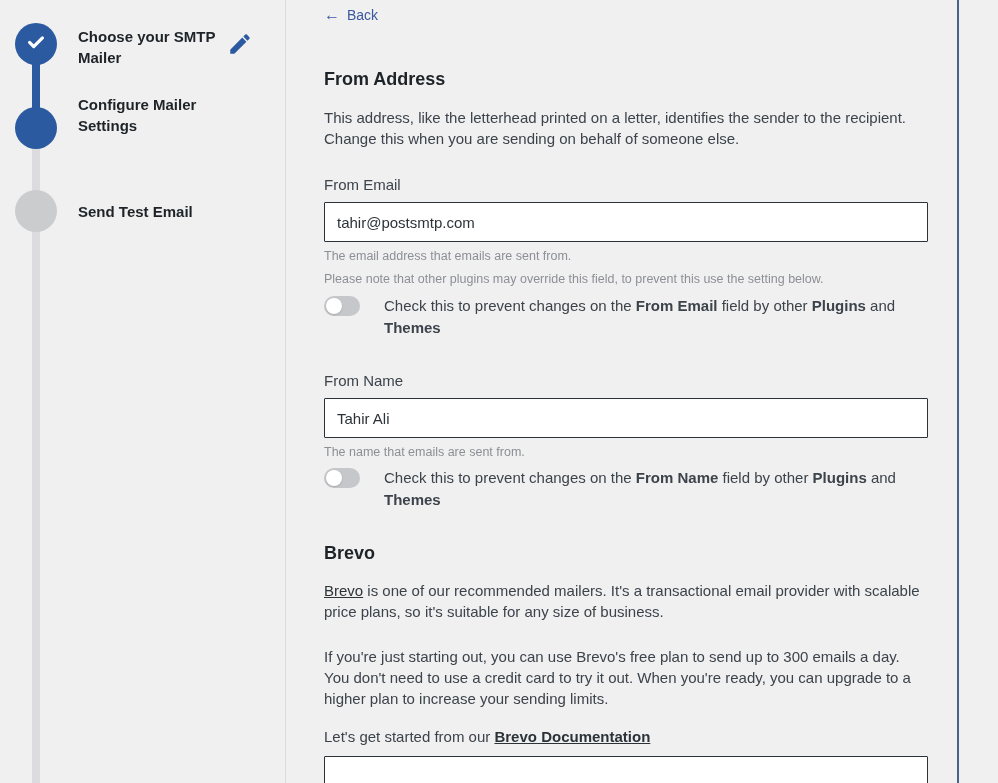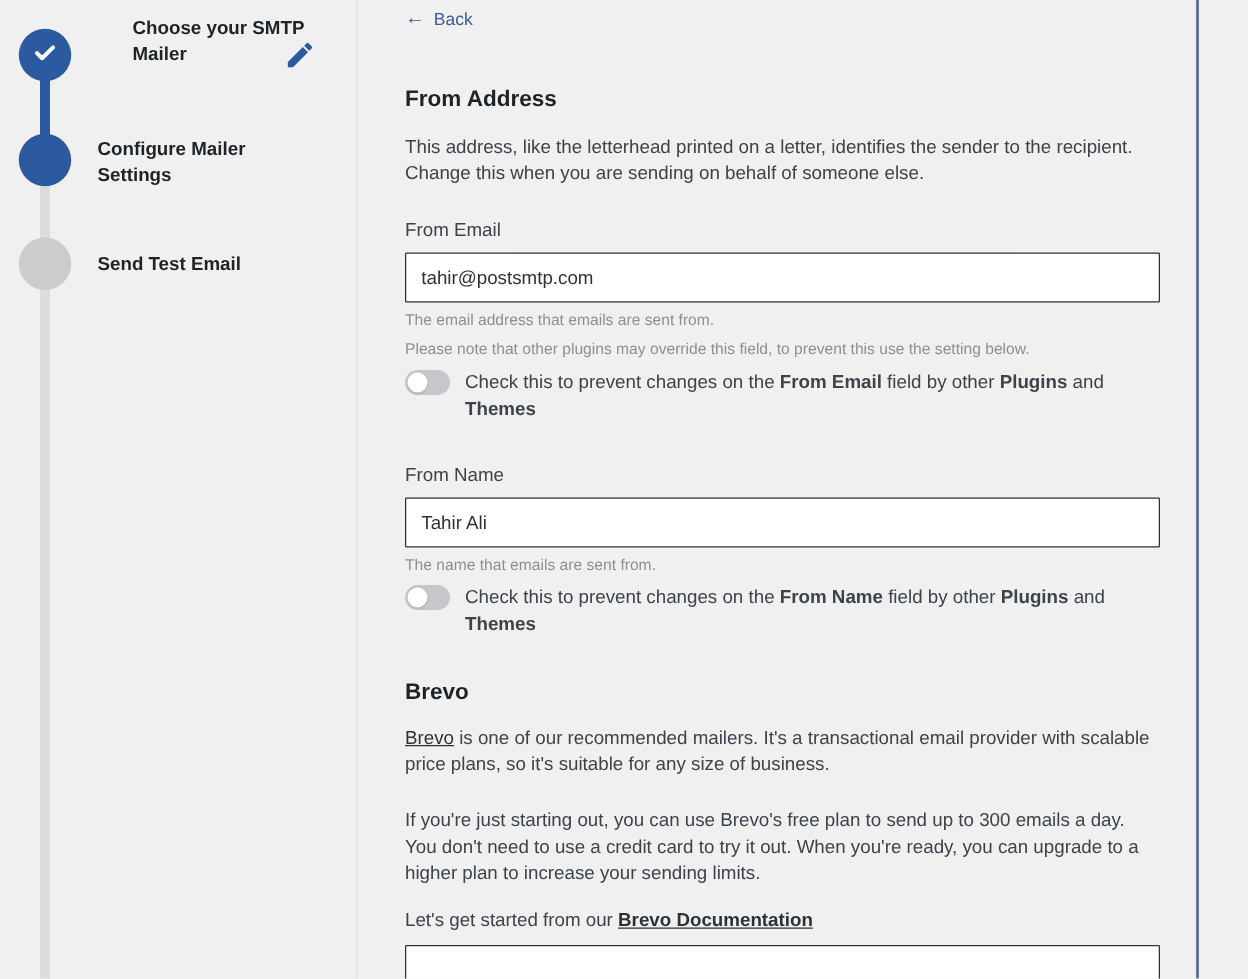--- a/index.html
+++ b/index.html
@@ -10,21 +10,21 @@
   
   .sidebar { position:absolute; left:0; top:0; width:286px; height:783px; border-right:1px solid #dcdcde; background:#f0f0f1; }
   .track { position:absolute; left:32px; width:8px; }
   .track.blue { top:44px; height:84px; background:#2c5aa0; }
   .track.gray { top:128px; height:655px; background:#dcdcde; }
   .step-circle { position:absolute; left:15px; width:42px; height:42px; border-radius:50%; display:flex; align-items:center; justify-content:center; }
   .step-circle.done, .step-circle.active { background:#2c5aa0; }
   .step-circle.pending { background:#cbcccd; }
   .c1 { top:23px; } .c2 { top:107px; } .c3 { top:190px; }
   .step-label { position:absolute; left:78px; width:145px; font-size:15px; font-weight:600; color:#1d2327; line-height:21px; }
-  .l1 { top:12px;margin-left:28px; } .l2 { top:109px; } .l3 { top:201px; }
+  .l1 { top:26px; } .l2 { top:94px; } .l3 { top:201px; }
   .edit-pencil { position:absolute; left:227px; top:31px; width:26px; height:26px; cursor:pointer; }
 
   
   .content { position:absolute; left:287px; top:0; width:670px; height:783px; padding:6px 0 0 37px; }
   .content > * { width:604px; }
 
   .back-link { display:inline-flex; align-items:center; gap:7px; width:auto !important; color:#39599f; font-size:14px; cursor:pointer; text-decoration:none; }
   .back-arrow { font-size:16px; line-height:14px; }
 
   h1.section-title { margin-top:45px; font-size:18px; font-weight:700; color:#1d2327; }
@@ -38,21 +38,21 @@
   .text-input, .input-like {
     margin-top:9px; width:604px; height:40px; background:#fff;
     border:1px solid #2c3338; border-radius:1px; padding:12px 12px;
     font-family:"Liberation Sans", sans-serif; font-size:15px; color:#2c3338;
   }
   .input-like { position:relative; overflow:hidden; display:flex; align-items:center; }
 
   .help-text { font-size:12.5px; color:#8c8f94; }
   .h-mt7 { margin-top:7px; } .h-mt9 { margin-top:9px; }
 
-  .toggle-row { display:flex; align-items:flex-start; gap:12px; margin-top:9px; }
+  .toggle-row { display:flex; align-items:flex-start; gap:24px; margin-top:9px; }
   .toggle-row.second { margin-top:8px; }
   .toggle { position:relative; flex:0 0 36px; width:36px; height:20px; border-radius:10px; background:#c6c7ca; cursor:pointer; margin-top:1px; }
   .toggle .knob { position:absolute; left:2px; top:2px; width:16px; height:16px; border-radius:50%; background:#fff; box-shadow:0 1px 2px rgba(0,0,0,.15); }
   .toggle-label { font-size:15px; line-height:22px; color:#3c434a; }
   .toggle-label b { font-weight:600; }
 
   .section-title.brevo { margin-top:32px; }
   .p1 { margin-top:16px; } .p2 { margin-top:24px; } .p3 { margin-top:17px; }
   .inline-link { color:#2c3338; text-decoration:underline; cursor:pointer; }
   .inline-link.bold { font-weight:700; }

